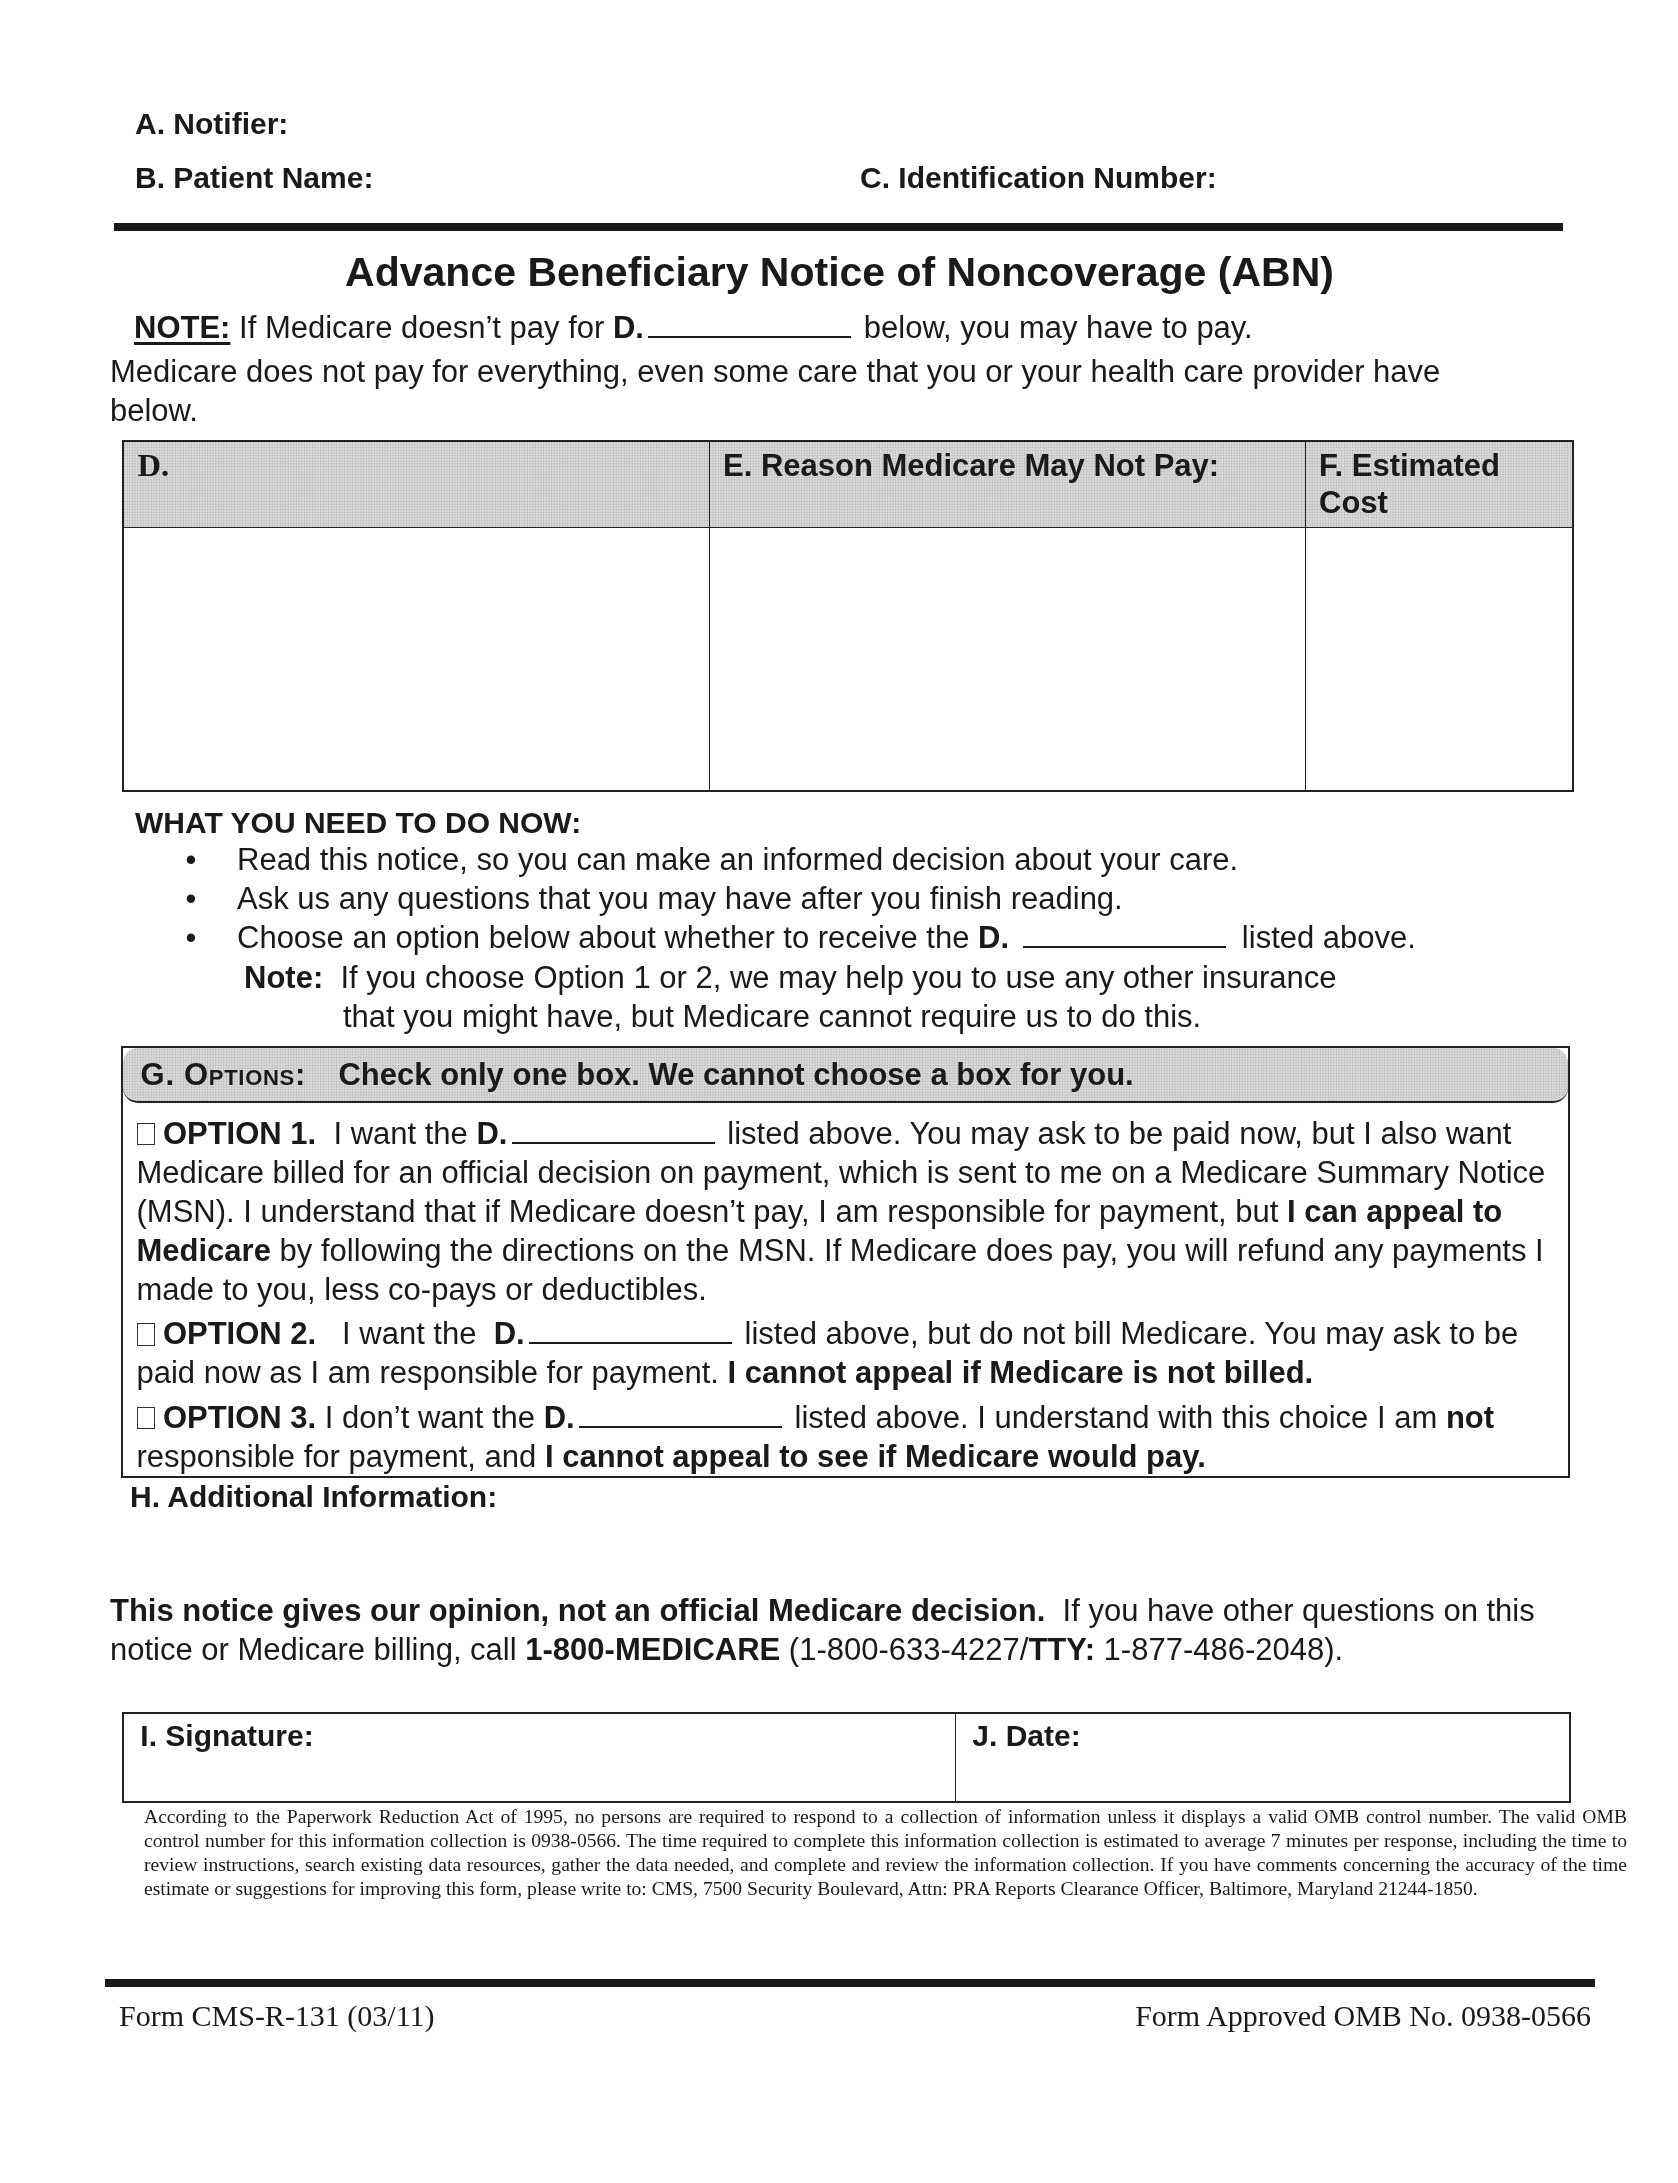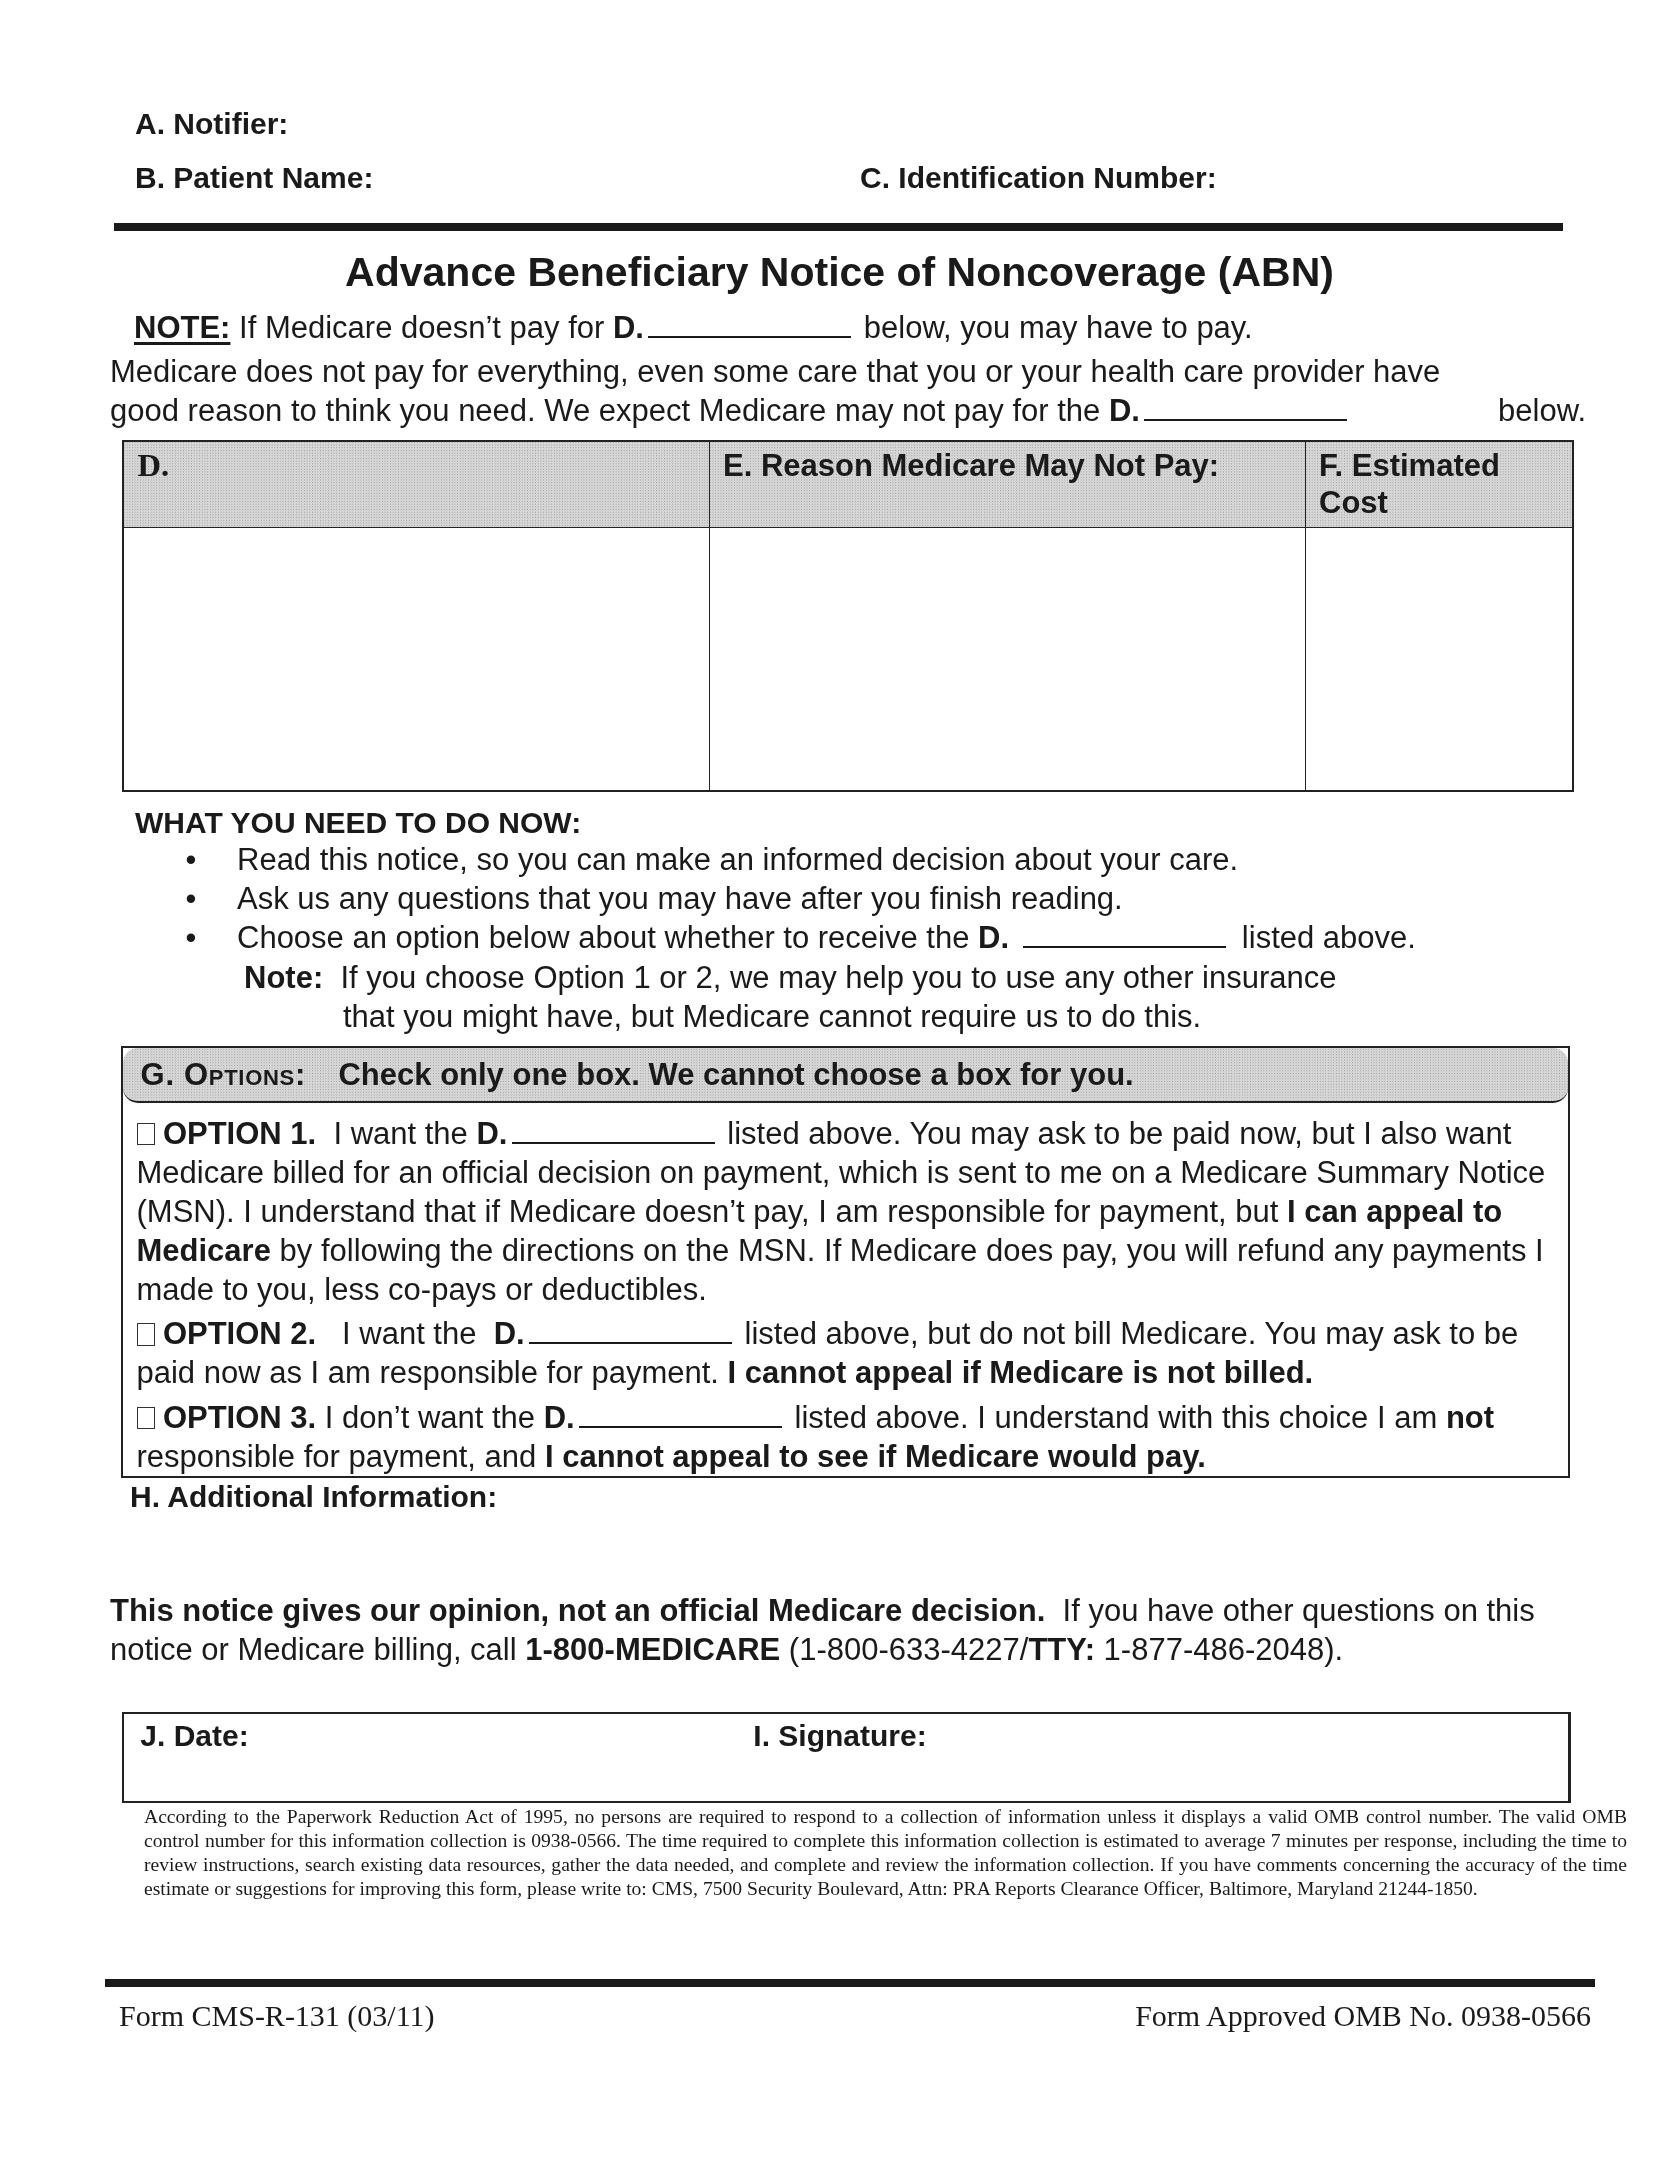--- a/index.html
+++ b/index.html
@@ -101,22 +101,20 @@
 <div id="note-line" class="abs">
   <span class="note-lbl">NOTE:</span>
   <span>If Medicare doesn’t pay for</span>
   <span class="b">D.</span><span class="blank" style="width:203px;"></span>
   <span>below, you may have to pay.</span>
 </div>
 
 <div id="medicare-para" class="abs body-text">
   <div>Medicare does not pay for everything, even some care that you or your health care provider have</div>
   <div style="display:flex; justify-content:space-between;">
-    <span><span>good reason to think you need. We expect Medicare may not pay for the</span>
-    <span class="b">D.</span><span class="blank" style="width:203px;"></span></span>
     <span>below.</span>
   </div>
 </div>
 
 <table id="dtable" class="abs">
   <colgroup>
       <col style="width:586px">
       <col style="width:596px">
       <col style="width:268px">
     </colgroup>
@@ -187,25 +185,25 @@
   <span>H. Additional Information:</span>
 </div>
 
 <div id="notice-para" class="abs">
   <span class="b">This notice gives our opinion, not an official Medicare decision.</span>&nbsp; <span>If you have other questions on this notice or Medicare billing, call</span>
   <span class="b">1-800-MEDICARE</span>
   <span>(1-800-633-4227/</span><span class="b">TTY:</span> <span>1-877-486-2048).</span>
 </div>
 
 <div id="sigbox" class="abs">
+  <div id="sig-cell" class="cell lbl">
+    <span>I. Signature:</span>
+  </div>
   <div class="cell lbl" style="flex:1;">
     <span>J. Date:</span>
-  </div>
-  <div id="sig-cell" class="cell lbl">
-    <span>I. Signature:</span>
   </div>
 </div>
 
 <div id="pra" class="abs">According to the Paperwork Reduction Act of 1995, no persons are required to respond to a collection of information unless it displays a valid OMB control number. The valid OMB control number for this information collection is 0938-0566.  The time required to complete this information collection is estimated to average 7 minutes per response, including the time to review instructions, search existing data resources, gather the data needed, and complete and review the information collection.  If you have comments concerning the accuracy of the time estimate or suggestions for improving this form, please write to: CMS, 7500 Security Boulevard, Attn: PRA Reports Clearance Officer, Baltimore, Maryland 21244-1850.</div>
 
 <div id="rule-bottom" class="abs thick-rule"></div>
 <div id="form-id" class="abs">Form CMS-R-131 (03/11)</div>
 <div id="omb" class="abs">Form Approved OMB No. 0938-0566</div>
 
 

